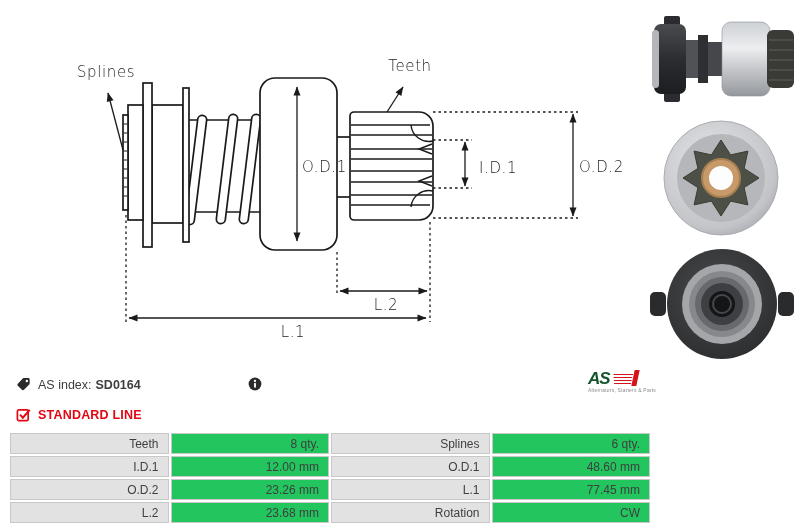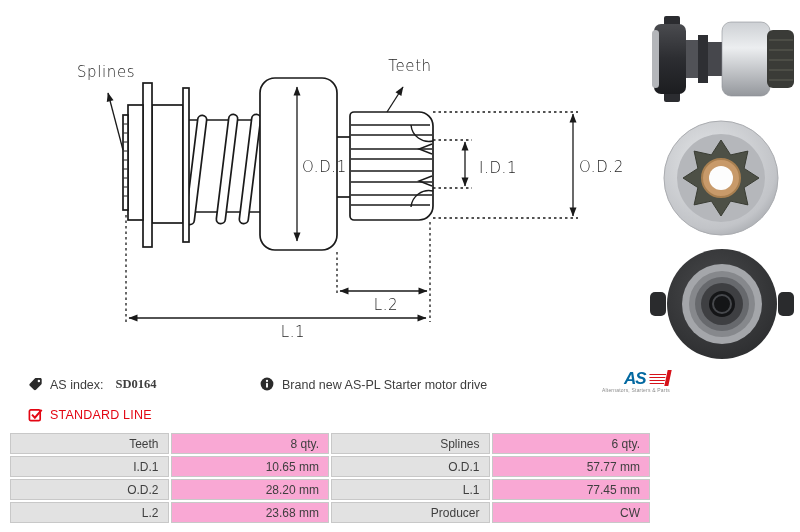--- a/index.html
+++ b/index.html
@@ -5,42 +5,42 @@
   * { margin:0; padding:0; box-sizing:border-box; }
   html,body { width:800px; height:532px; background:#fff; font-family:"Liberation Sans",sans-serif; color:#3e3e3e; overflow:hidden; }
   .page { position:relative; width:800px; height:532px; background:#fff; }
 
   
   .diagram-wrap { position:absolute; left:0; top:0; width:650px; height:366px; }
   .photos { position:absolute; right:2px; top:0; width:152px; height:366px; }
   .photo { position:absolute; left:0; width:152px; }
 
   
-  .infobar { position:absolute; left:12px; top:367px; width:640px; height:62px; font-size:12.5px;text-align:right; }
+  .infobar { position:absolute; left:0; top:367px; width:640px; height:62px; font-size:12.5px; }
   .info-col { position:absolute; top:0; }
   .col-a { left:16px; } .col-b { left:248px; } .col-c { left:548px; }
   .info-row { display:flex; align-items:center; height:25px; margin-top:5px; white-space:nowrap; }
   .info-row .ic { display:inline-flex; width:15px; height:15px; margin-right:7px; flex:0 0 auto; }
-  .info-row b { margin-left:12px;font-family:Liberation Serif, serif; }
-  .red-line { color:#e30613; font-weight:normal; letter-spacing:.2px; }
+  .info-row b { margin-left:4px; }
+  .red-line { color:#e30613; font-weight:bold; letter-spacing:.2px; }
   .aspl-logo { margin-left:40px; margin-top:2px; width:70px; }
   .logo-mark { display:flex; align-items:flex-end; height:17px; }
-  .logo-as { color:#0369a1; font-style:italic; font-weight:bold; font-size:17px; line-height:15px; letter-spacing:-1px;margin-left:24px; }
+  .logo-as { color:#14532d; font-style:italic; font-weight:bold; font-size:17px; line-height:15px; letter-spacing:-1px; }
   .logo-stripes { display:inline-block; width:20px; height:12px; margin-left:2px;
     background:repeating-linear-gradient(180deg,#d6121a 0 1.4px,transparent 1.4px 2.9px);
     clip-path:polygon(18% 100%, 0 0, 100% 0, 100% 100%); transform:skewX(-12deg); }
   .logo-bar { display:inline-block; width:5px; height:16px; background:#d6121a; margin-left:1px; transform:skewX(-12deg); }
   .logo-sub { font-size:5px; color:#8b8b8b; white-space:nowrap; margin-top:1px; letter-spacing:.2px; }
 
   
   table.specs { position:absolute; left:8px; top:431px; width:644px; border-spacing:2px; table-layout:fixed; }
   table.specs td { border:1px solid #c8c8c8; height:21px; font-size:12px; color:#3f3f3f;
     text-align:right; padding:0 9px; vertical-align:middle; }
   td.lbl { background:#e2e2e2; }
-  td.val { background:#f9a8d4; }
+  td.val { background:#22c55e; }
 </style>
 </head>
 <body>
 
 <div class="page">
 
   <div class="diagram-wrap">
     <svg width="650" height="366" viewBox="0 0 650 366">
       <defs>
         <marker id="ae" markerWidth="12" markerHeight="10" refX="9" refY="4" orient="auto" markerUnits="userSpaceOnUse">
@@ -231,21 +231,20 @@
 
     <div class="info-col col-b">
       <div class="info-row">
         <span class="ic">
           <svg viewBox="0 0 14 14" width="14" height="14">
               <circle cx="7" cy="7" r="6.4" fill="#2b2b2b"></circle>
             <circle cx="7" cy="3.9" r="1.15" fill="#fff"></circle>
               <rect x="6.05" y="5.8" width="1.9" height="5" rx="0.95" fill="#fff"></rect>
             </svg>
         </span>
-        <span>Brand new AS-PL Starter motor drive</span>
       </div>
     </div>
 
     <div class="info-col col-c">
       <div class="aspl-logo">
         <div class="logo-mark">
           <span class="logo-as">AS</span>
           <span class="logo-stripes"></span>
           <span class="logo-bar"></span>
         </div>
@@ -257,31 +256,31 @@
   <table class="specs">
     <tbody>
       <tr>
         <td class="lbl">Teeth</td>
         <td class="val">8 qty.</td>
         <td class="lbl">Splines</td>
         <td class="val">6 qty.</td>
       </tr>
       <tr>
         <td class="lbl">I.D.1</td>
-        <td class="val">10.65 mm</td>
+        <td class="val">12.00 mm</td>
         <td class="lbl">O.D.1</td>
-        <td class="val">57.77 mm</td>
+        <td class="val">48.60 mm</td>
       </tr>
       <tr>
         <td class="lbl">O.D.2</td>
-        <td class="val">28.20 mm</td>
+        <td class="val">23.26 mm</td>
         <td class="lbl">L.1</td>
         <td class="val">77.45 mm</td>
       </tr>
       <tr>
         <td class="lbl">L.2</td>
         <td class="val">23.68 mm</td>
-        <td class="lbl">Producer</td>
+        <td class="lbl">Rotation</td>
         <td class="val">CW</td>
       </tr>
     </tbody>
   </table>
 </div>
 
 </body></html>

